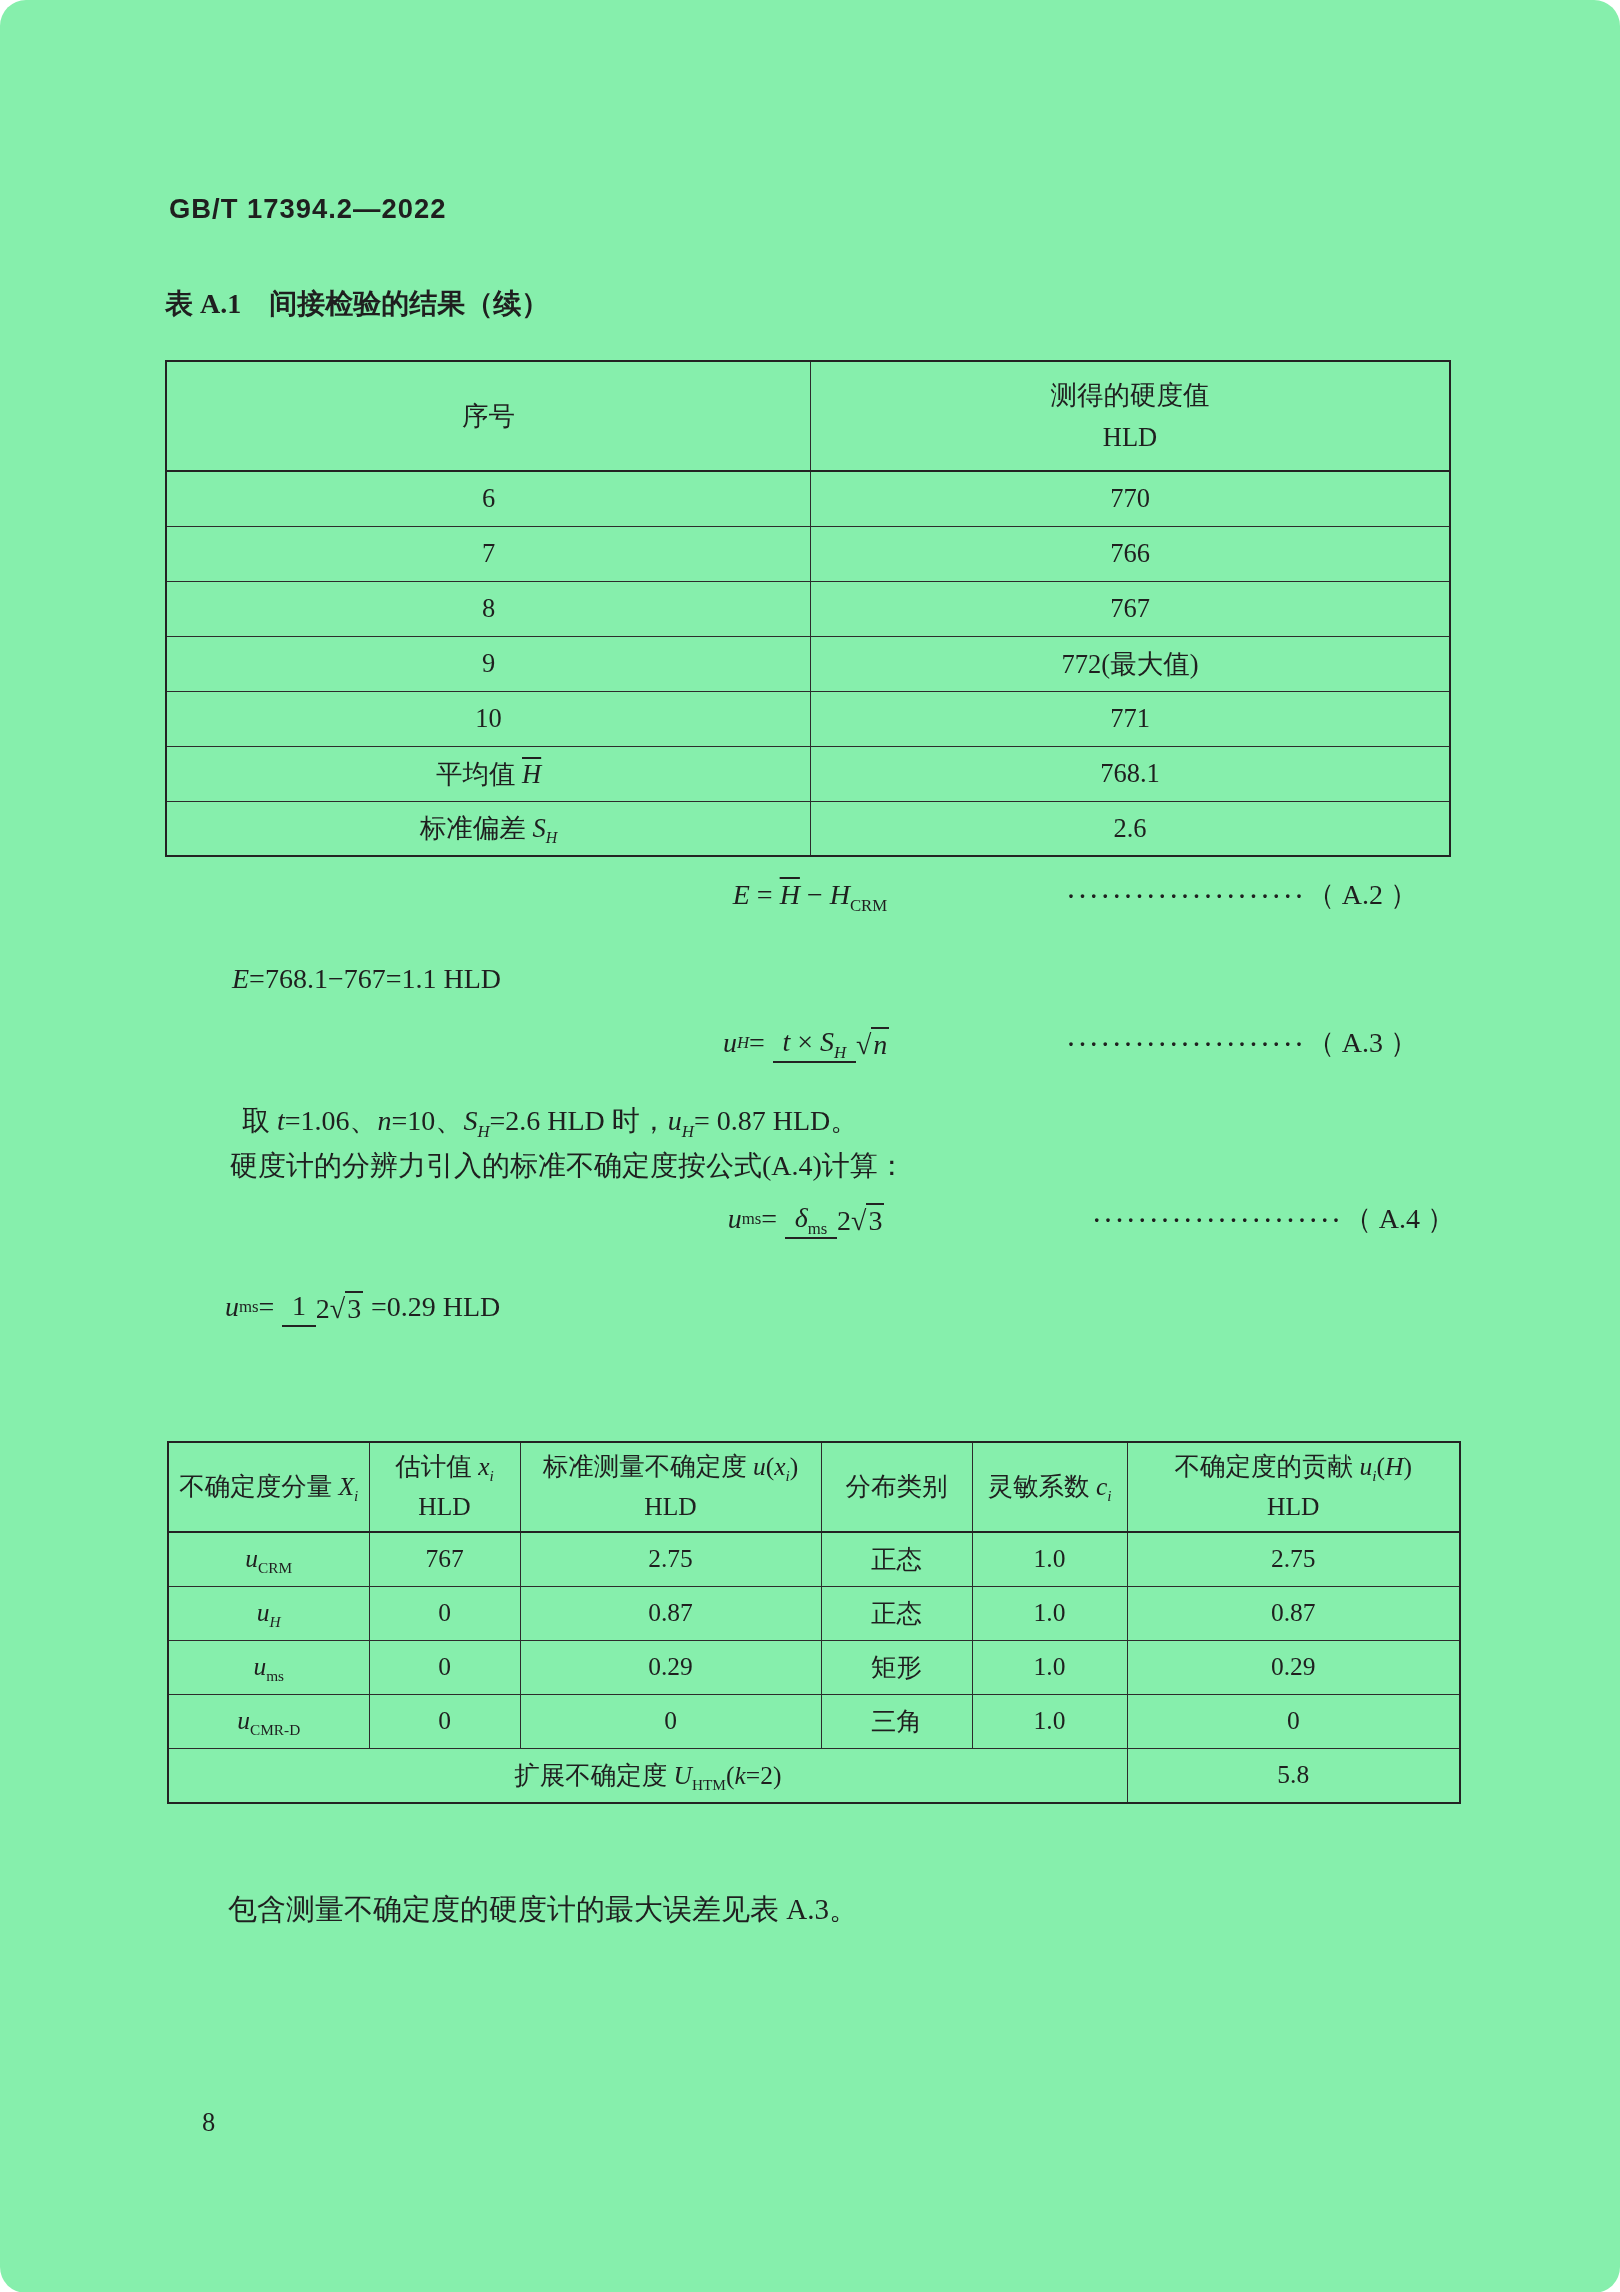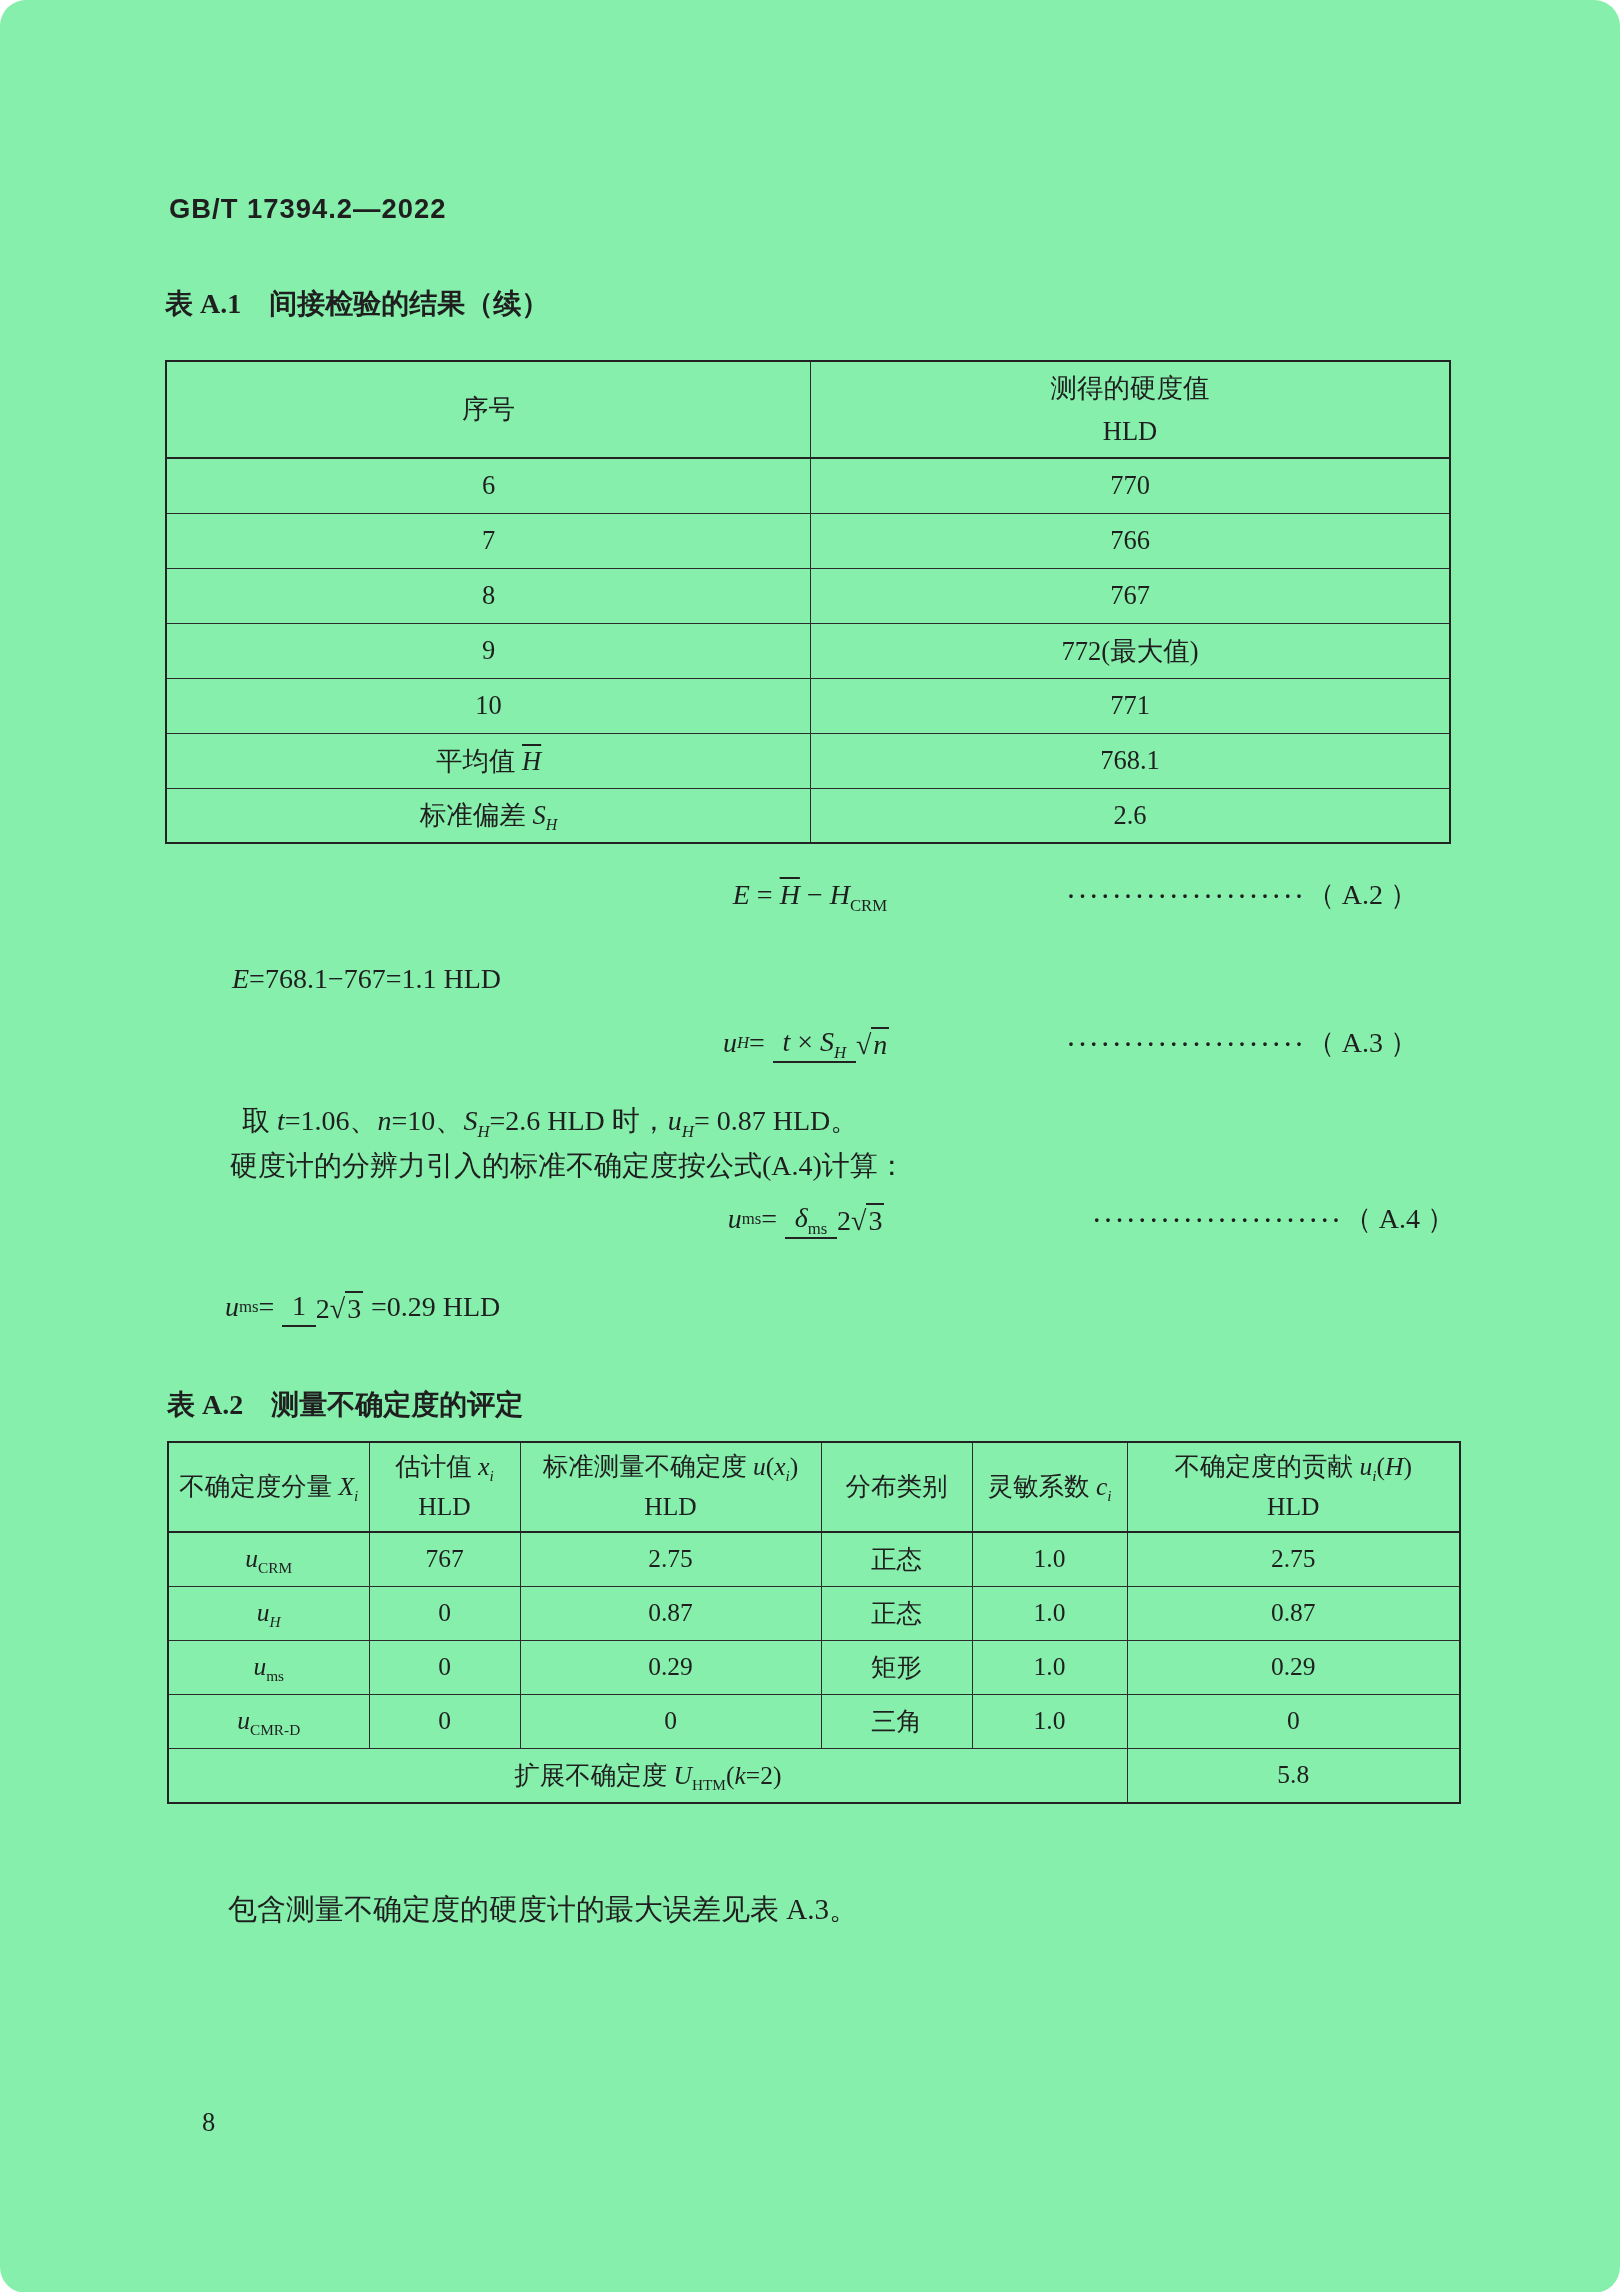--- a/index.html
+++ b/index.html
@@ -30,21 +30,21 @@
   .cap2 { left:167px; width:1292px; top:1386px; }
 
   
   table { border-collapse:collapse; table-layout:fixed; }
   .t1 {
     position:absolute; left:165px; top:360px; width:1286px;
     font-size:26.5px; border:2.9px solid #232323;
   }
   .t1 td { border:1.6px solid #2c2c2c; text-align:center; vertical-align:middle; padding:0; }
   .t1 tr { height:55px; }
-  .t1 tr.t1-head { height:97px;font-family:Liberation Serif, serif; }
+  .t1 tr.t1-head { height:110px;font-family:Liberation Serif, serif; }
   .t1 tr.t1-head td { border-bottom:2.7px solid #232323; line-height:1.6; }
 
   .t2 {
     position:absolute; left:167px; top:1441px; width:1292px;
     font-size:25.5px; border:2.9px solid #232323;
   }
   .t2 td { border:1.6px solid #2c2c2c; text-align:center; vertical-align:middle; padding:0 3.9px; }
   .t2 tr.data { height:54px; }
   .t2 tr.merged { height:55px; }
   .t2 tr.t2-head { height:90px;margin-top:9px; }
@@ -186,21 +186,20 @@
       <sub>ms</sub>
       <span> = </span>
     <span class="frac">
       <span class="num">1</span>
       <span class="den"><span>2</span><span>√</span><span class="vinc">3</span></span>
     </span>
     <span> = </span>
       <span>0.29 HLD</span>
   </div>
 
-  <div class="caption cap2">表 A.2　测量不确定度的评定</div>
 
   <table class="t2">
     <colgroup>
       <col style="width:201px">
         <col style="width:151px">
         <col style="width:301px">
       <col style="width:151px">
         <col style="width:155px">
         <col style="width:333px">
     </colgroup>

